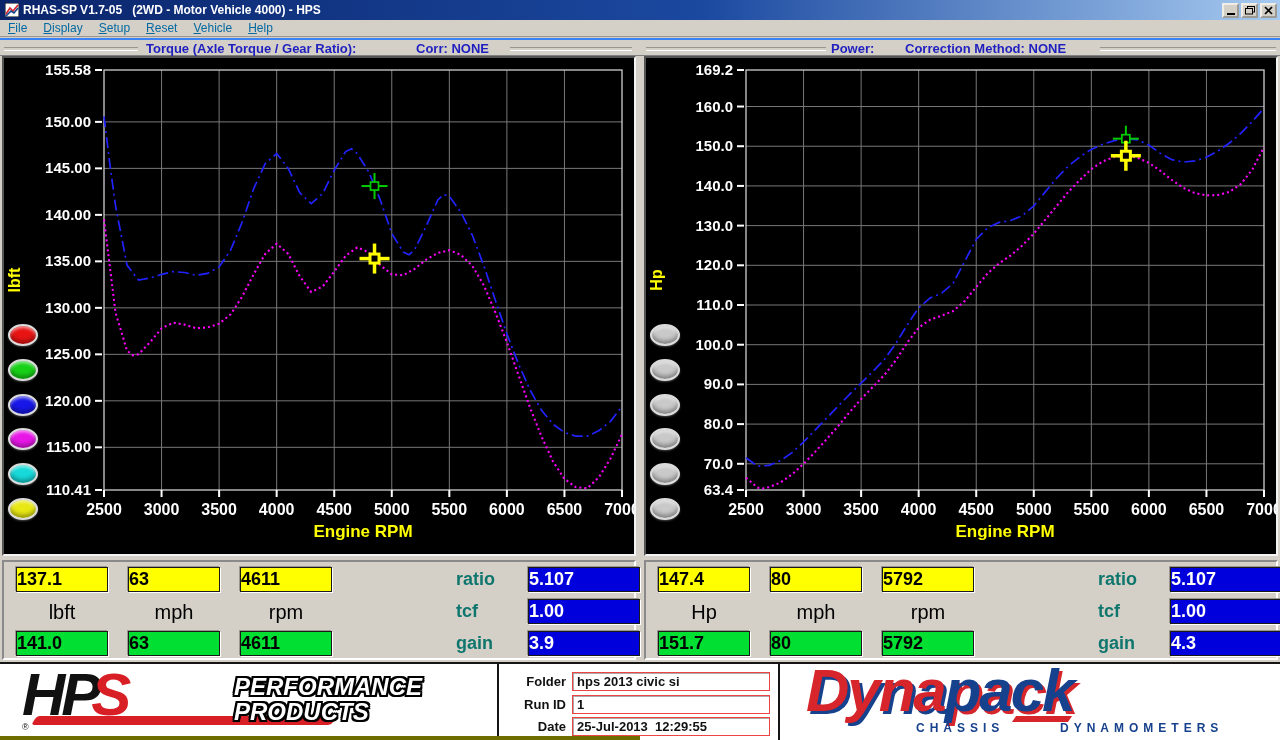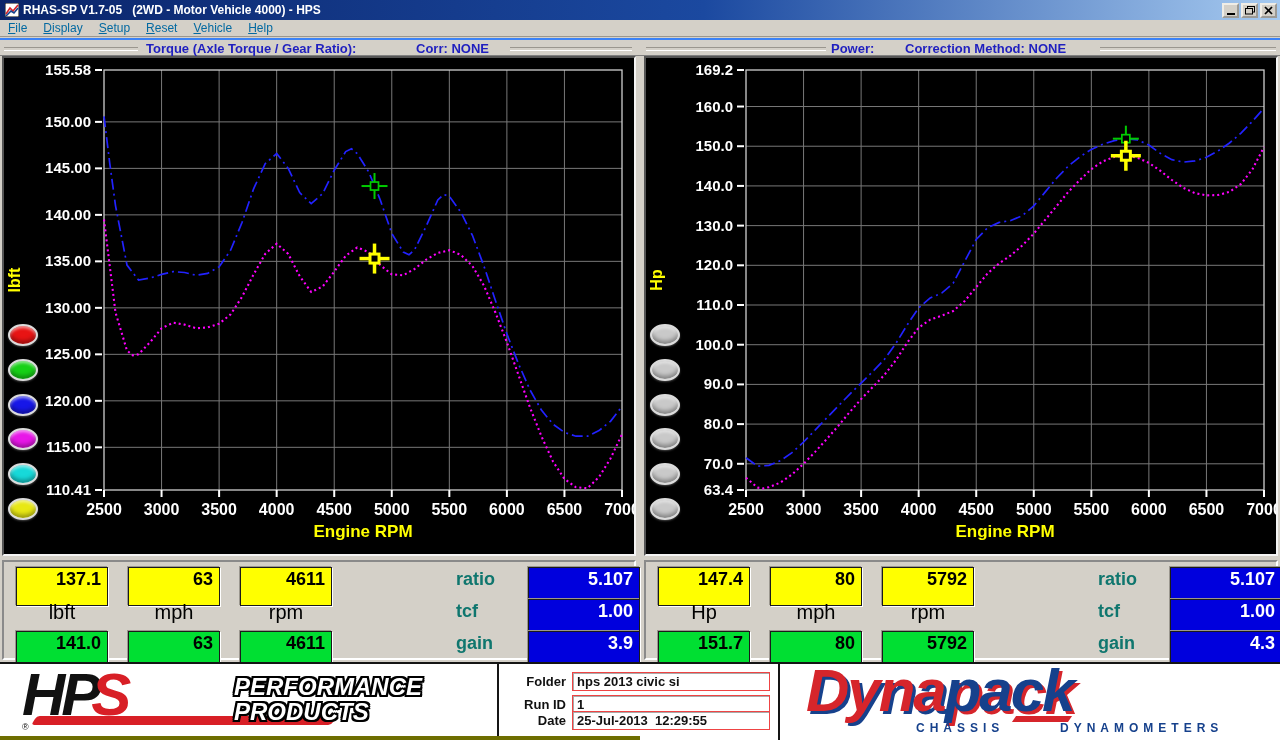--- a/index.html
+++ b/index.html
@@ -39,22 +39,22 @@
   .chart-svg { position:absolute; left:0; top:0; }
   .chart-svg text { font-family:"Liberation Sans", sans-serif; }
   .oval-btn { position:absolute; left:4px; width:30px; height:22px; border-radius:50%;
     border:2px solid #dcdcdc; box-shadow:0 1px 2px #444, inset 0 -3px 4px rgba(0,0,0,.35), inset 0 2px 3px rgba(255,255,255,.55); }
 
   
   .readout-row { position:absolute; left:0; top:558px; width:1280px; height:104px; background:#d4d0c8; }
   .readout-panel { position:absolute; top:2px; width:634px; height:100px; background:#d4d0c8;
     border:2px solid; border-color:#8a8a8a #fff #fff #8a8a8a; }
   #readout-0 { left:2px; } #readout-1 { left:644px; }
-  .vbox { position:absolute; height:39px; width:92px; font-size:18px; font-weight:bold; color:#000;
-    text-align:right; padding-right:6px; line-height:23px; border:1px solid #1a1a1a;
+  .vbox { position:absolute; height:25px; width:92px; font-size:18px; font-weight:bold; color:#000;
+    padding-right:6px; line-height:23px; border:1px solid #1a1a1a;
     box-shadow:-1px -1px 0 #9a968e, 1px 1px 0 #fff; }
   .vbox.yellow { background:#ffff00; }
   .vbox.green  { background:#00df32; }
   .vbox.blue   { background:#0000dd; color:#fff; width:112px; }
   .r1 { top:5px; } .r2 { top:37px; } .r3 { top:69px; }
   .c1 { left:12px; } .c2 { left:124px; } .c3 { left:236px; } .cp { left:524px; }
   .unit { position:absolute; top:39px; width:92px; text-align:center; font-size:20px; color:#000; }
   .param { position:absolute; left:452px; width:46px; font-size:18px; font-weight:bold; color:#0f766e; line-height:25px; }
 
   
@@ -351,21 +351,21 @@
     </div>
 
     <div class="field-row" style="top:8px;">
       <span class="field-label">Folder</span>
       <input class="field-input" value="hps 2013 civic si" style="">
     </div>
     <div class="field-row" style="top:31px;">
       <span class="field-label">Run ID</span>
       <input class="field-input" value="1" style="">
     </div>
-    <div class="field-row" style="top:47px;padding-left:40px;">
+    <div class="field-row" style="top:53px;padding-left:40px;">
       <span class="field-label">Date</span>
       <input class="field-input" value="25-Jul-2013  12:29:55" style="">
     </div>
 
     <div>
       <div class="dyn-word"><span class="dyn-1">Dyna</span><span class="dyn-2">pack</span></div>
       <div class="dyn-swoosh"></div>
       <div class="dyn-sub" id="dyn-sub1">CHASSIS</div>
       <div class="dyn-sub" id="dyn-sub2">DYNAMOMETERS</div>
     </div>

